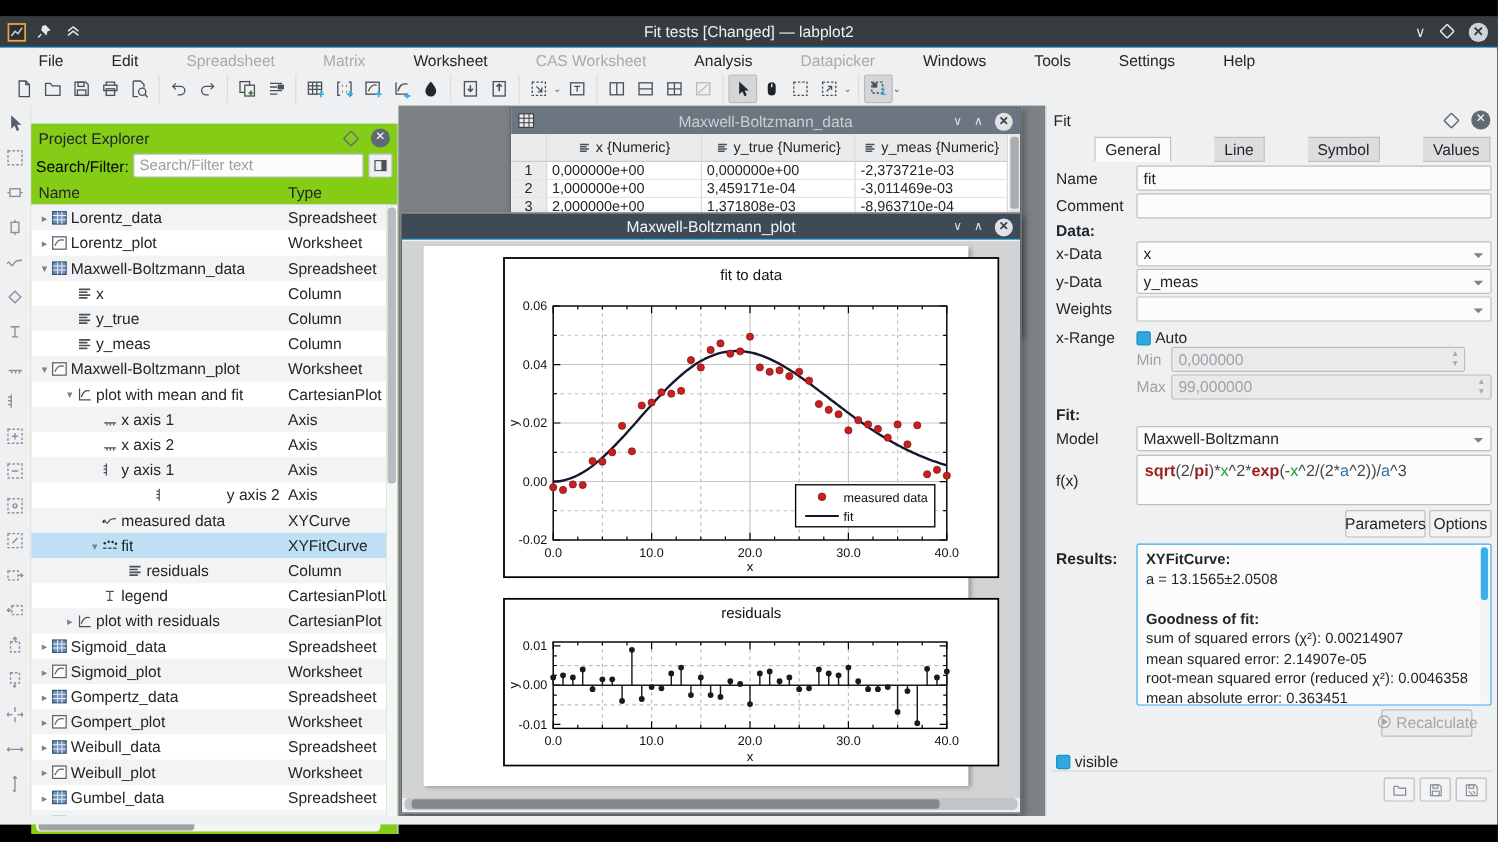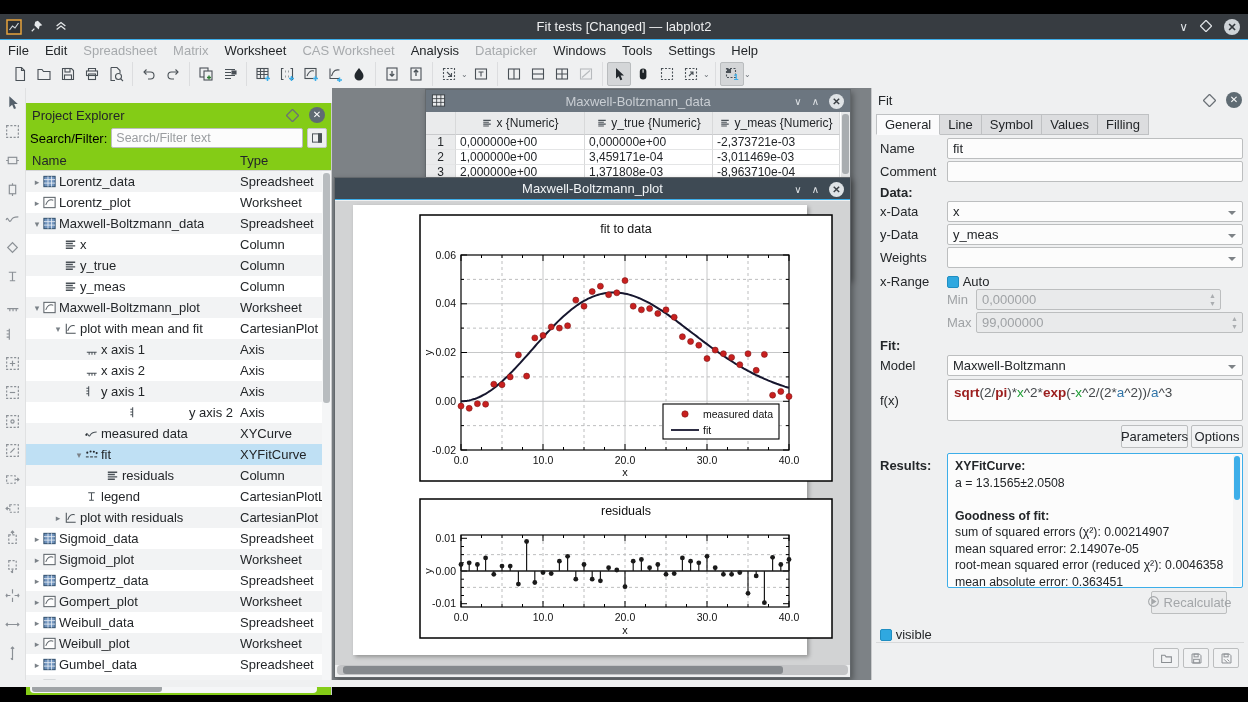--- a/index.html
+++ b/index.html
@@ -11,21 +11,21 @@
   
   .titlebar { position:absolute; left:0; top:0; width:100%; height:26px; background:#373c41; border-bottom:1px solid #3daee9; display:flex; align-items:center; color:#eff0f1; font-size:13px; }
   .titlebar .tleft { display:flex; align-items:center; gap:8px; padding-left:6px; }
   .titlebar .tcenter { position:absolute; left:0; right:0; text-align:center; pointer-events:none; }
   .titlebar .tright { position:absolute; right:8px; top:0; height:26px; display:flex; align-items:center; gap:12px; }
   .tb-glyph { width:16px; height:16px; display:inline-block; }
   .close-circ { width:16px; height:16px; border-radius:50%; background:#cfd4d8; color:#32373c; font-size:11px; line-height:16px; text-align:center; font-weight:bold; }
 
   
   .menubar { position:absolute; left:0; top:27px; width:100%; height:19px; background:#eff0f1; display:flex; align-items:center; font-size:13px; color:#232629; }
-  .menu-item { padding:0 8px; cursor:default; }
+  .menu-item { padding:0 8px; cursor:default;margin-left:24px; }
   .menu-item.disabled { color:#a7aaad; }
   .toolbar { position:absolute; left:0; top:46px; width:100%; height:28px; background:#eff0f1; display:flex; align-items:center; padding-left:4px; }
   .tb-group { display:flex; align-items:center; padding:0 4px; border-right:1px solid #dcdddf; height:24px; }
   .tb-group:last-child { border-right:none; }
   .tb-btn { width:24px; height:24px; display:flex; align-items:center; justify-content:center; border-radius:2px; position:relative; }
   .tb-btn.active { background:#d4d6d8; border:1px solid #b9bcbe; }
   .tb-dd { font-size:8px; color:#6a7076; width:8px; }
 
   
   .main { position:absolute; left:0; top:74px; width:1248px; height:592px; }
@@ -83,21 +83,21 @@
   .plotwin .swtitle { background:#3e4a54; color:#f2f5f7; border-bottom:1px solid #3daee9; }
   .plot-content { position:absolute; left:0; top:23px; right:0; height:464px; background:#d2d3d4; overflow:hidden; }
   .page { position:absolute; left:18px; top:4px; width:454px; height:450px; background:#fff; box-shadow:2px 2px 4px rgba(0,0,0,.3); }
   .chart { position:absolute;padding-left:40px; }
   .pw-hscroll { position:absolute; left:2px; right:2px; bottom:2px; height:10px; background:#c3c4c6; border-radius:4px; }
   .pw-hscroll .handle { position:absolute; top:1px; left:6px; width:440px; height:8px; background:#85898d; border-radius:3px; }
 
   
   .fitdock { position:absolute; left:871px; top:0; width:377px; height:100%; background:#eff0f1; border-left:1px solid #c9cacc; font-size:13px; color:#232629; }
   .tabs { position:absolute; left:4px; top:26px; display:flex; height:21px; }
-  .tab { padding:0 8px; display:flex; align-items:center; background:#dcdddf; border:1px solid #bfc1c3; border-left:none; font-size:13px; }
+  .tab { padding:0 8px; display:flex; align-items:center; background:#dcdddf; border:1px solid #bfc1c3; border-left:none; font-size:13px;margin-left:36px; }
   .tab:first-child { border-left:1px solid #bfc1c3; }
   .tab.active { background:#fbfbfc; border-bottom-color:#fbfbfc; }
   .frow { position:absolute; left:0; width:100%; height:21px; }
   .flabel { position:absolute; left:8px; top:3px; }
   .fsection { position:absolute; left:8px; font-weight:bold; }
   .ffield { position:absolute; left:75px; width:296px; height:21px; background:#fcfcfc; border:1px solid #bcbebf; border-radius:2px; display:flex; align-items:center; padding:0 5px; }
   .ffield.combo::after { content:""; position:absolute; right:6px; top:9px; border:4px solid transparent; border-top-color:#7d8286; }
   .ffield.disabled { background:#e9eaeb; color:#9fa2a5; }
   .spin-arrows { position:absolute; right:4px; top:2px; font-size:7px; color:#aaadb0; line-height:8px; text-align:center; }
   .cbox { display:inline-block; width:12px; height:12px; background:#2fa8e0; border-radius:2px; border:1px solid #1f8ec2; vertical-align:-2px; }

